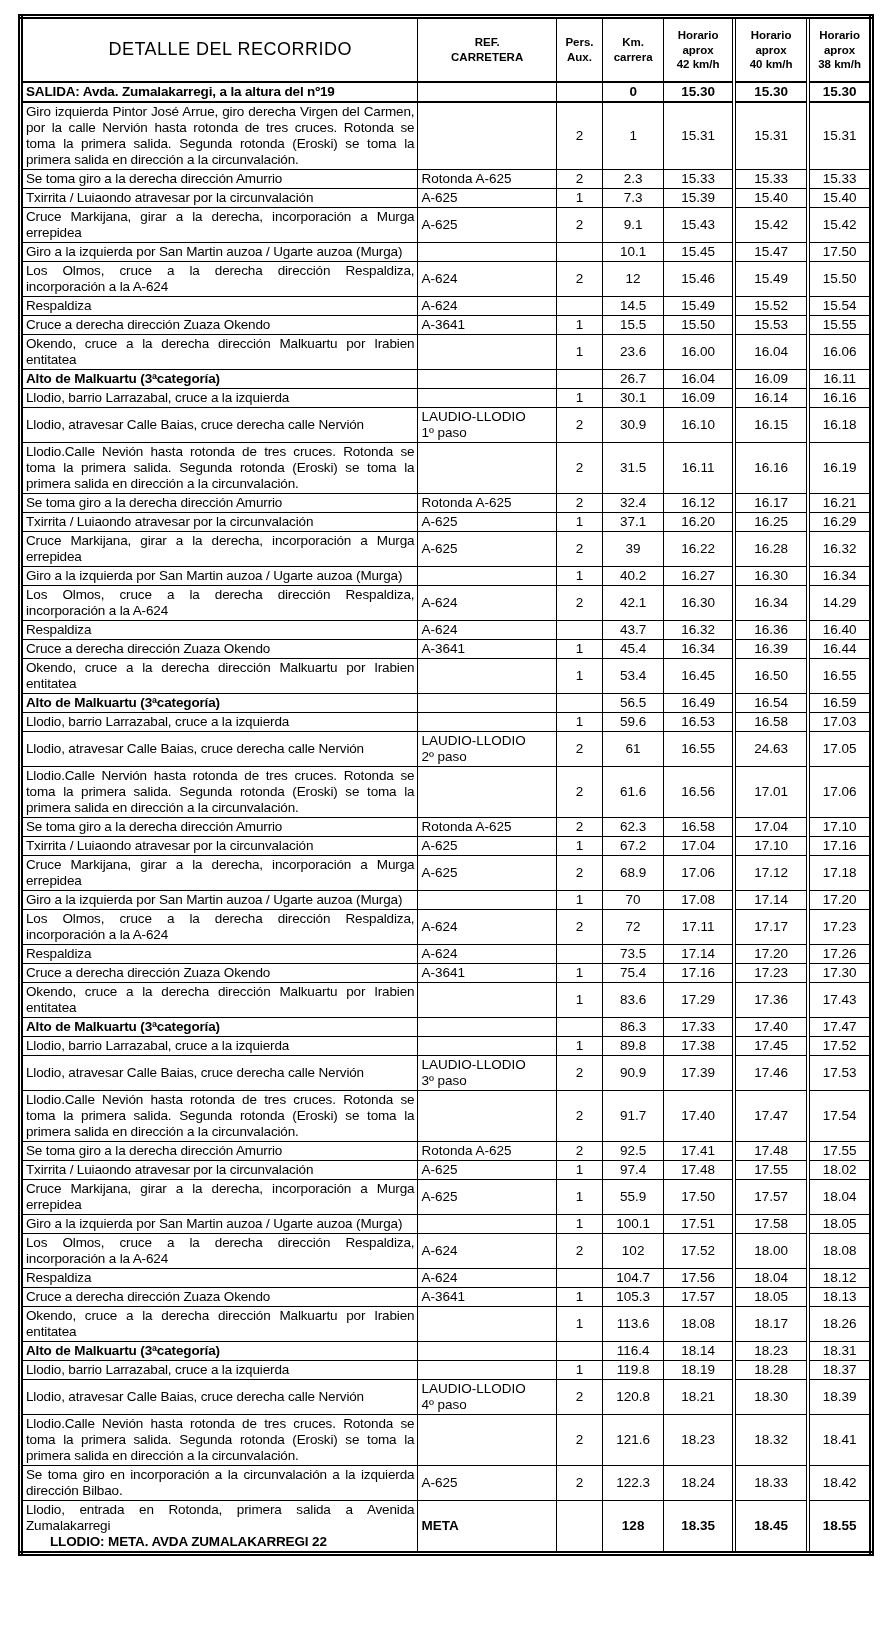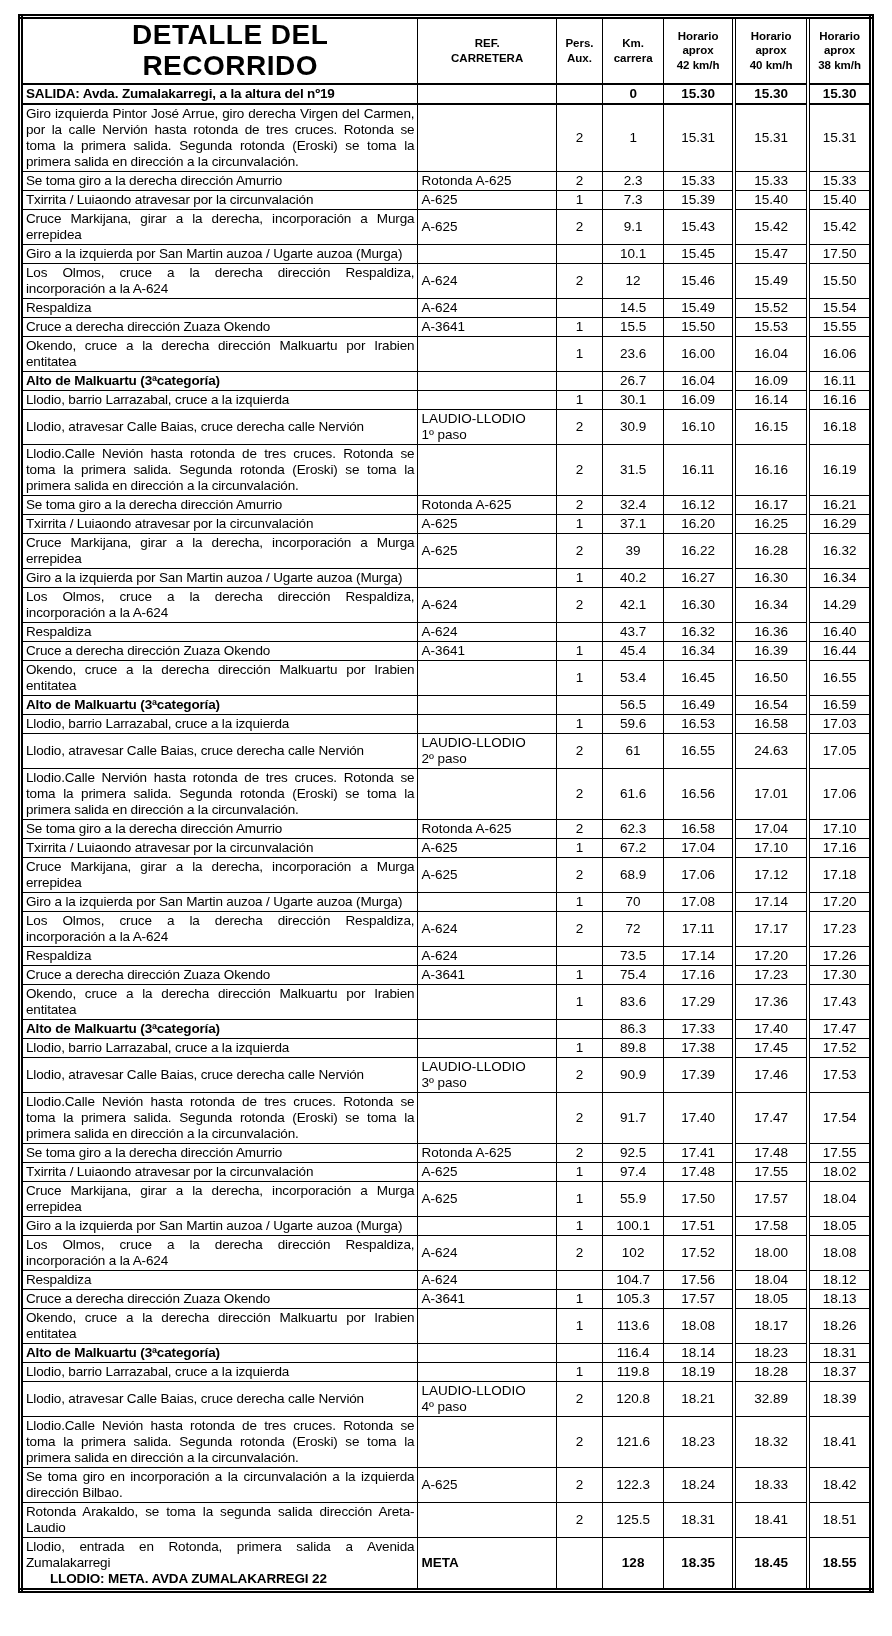--- a/index.html
+++ b/index.html
@@ -3,21 +3,21 @@
 <meta charset="utf-8">
 <style>
   html,body{margin:0;padding:0;background:#fff;}
   body{font-family:"Liberation Sans",sans-serif;color:#000;}
   .page{width:892px;box-sizing:border-box;padding:14px 18px 20px 18px;background:#fff;}
   table.route{border-collapse:collapse;table-layout:fixed;width:856px;border:5px double #000;}
   col.c1{width:396px;} col.c2{width:138px;} col.c3{width:46px;} col.c4{width:61px;}
   col.c5{width:70px;} col.c6{width:74px;} col.c7{width:63px;}
   th,td{border:1px solid #000;vertical-align:middle;padding:1px 3px;overflow:hidden;}
   thead th{font-weight:bold;text-align:center;white-space:pre-line;font-size:11.5px;line-height:1.28;height:60px;border-bottom:2px solid #000;}
-  th.h-title{font-size:28px;font-weight:bold;letter-spacing:.5px;line-height:1.1;padding-left:23px;}
+  th.h-title{font-size:18px;font-weight:normal;letter-spacing:.5px;line-height:1.1;padding-left:23px;}
   th.h-h40,td.c-h40,th.h-h38,td.c-h38{border-left:4px double #000;}
   td{font-size:13.5px;line-height:16px;}
   td.c-detail{text-align:justify;letter-spacing:-0.15px;}
   td.c-ref{text-align:left;white-space:pre-line;}
   td.c-pers,td.c-km,td.c-h42,td.c-h40,td.c-h38{text-align:center;}
   tr.bold-detail td.c-detail{font-weight:bold;}
   tr.bold-values td.c-ref,tr.bold-values td.c-km,tr.bold-values td.c-h42,
   tr.bold-values td.c-h40,tr.bold-values td.c-h38{font-weight:bold;}
   tr.bold-values{border-bottom:2px solid #000;padding-left:17px;}
   tr.row-salida td{border-bottom:2px solid #000;}
@@ -493,49 +493,40 @@
     <td class="c-h40">18.28</td>
     <td class="c-h38">18.37</td>
   </tr>
         <tr>
     <td class="c-detail"><span class="d-main">Llodio, atravesar Calle Baias, cruce derecha calle Nervión</span></td>
     <td class="c-ref">LAUDIO-LLODIO
 4º paso</td>
     <td class="c-pers">2</td>
     <td class="c-km">120.8</td>
     <td class="c-h42">18.21</td>
-    <td class="c-h40">32.89</td>
+    <td class="c-h40">18.30</td>
     <td class="c-h38">18.39</td>
   </tr>
         <tr>
     <td class="c-detail"><span class="d-main">Llodio.Calle Nevión hasta rotonda de tres cruces. Rotonda se toma la primera salida. Segunda rotonda (Eroski) se toma la primera salida  en dirección a la circunvalación.</span></td>
     <td class="c-ref"></td>
     <td class="c-pers">2</td>
     <td class="c-km">121.6</td>
     <td class="c-h42">18.23</td>
     <td class="c-h40">18.32</td>
     <td class="c-h38">18.41</td>
   </tr>
         <tr>
     <td class="c-detail"><span class="d-main">Se toma giro en incorporación a la circunvalación a la izquierda dirección Bilbao.</span></td>
     <td class="c-ref">A-625</td>
     <td class="c-pers">2</td>
     <td class="c-km">122.3</td>
     <td class="c-h42">18.24</td>
     <td class="c-h40">18.33</td>
     <td class="c-h38">18.42</td>
-  </tr>
-        <tr>
-    <td class="c-detail"><span class="d-main">Rotonda Arakaldo, se toma la segunda salida dirección Areta-Laudio</span></td>
-    <td class="c-ref"></td>
-    <td class="c-pers">2</td>
-    <td class="c-km">125.5</td>
-    <td class="c-h42">18.31</td>
-    <td class="c-h40">18.41</td>
-    <td class="c-h38">18.51</td>
   </tr>
         <tr class="bold-values">
     <td class="c-detail"><span class="d-main">Llodio, entrada en Rotonda, primera salida a Avenida Zumalakarregi</span><span class="d-bold">LLODIO: META. AVDA ZUMALAKARREGI 22</span></td>
     <td class="c-ref">META</td>
     <td class="c-pers"></td>
     <td class="c-km">128</td>
     <td class="c-h42">18.35</td>
     <td class="c-h40">18.45</td>
     <td class="c-h38">18.55</td>
   </tr>

